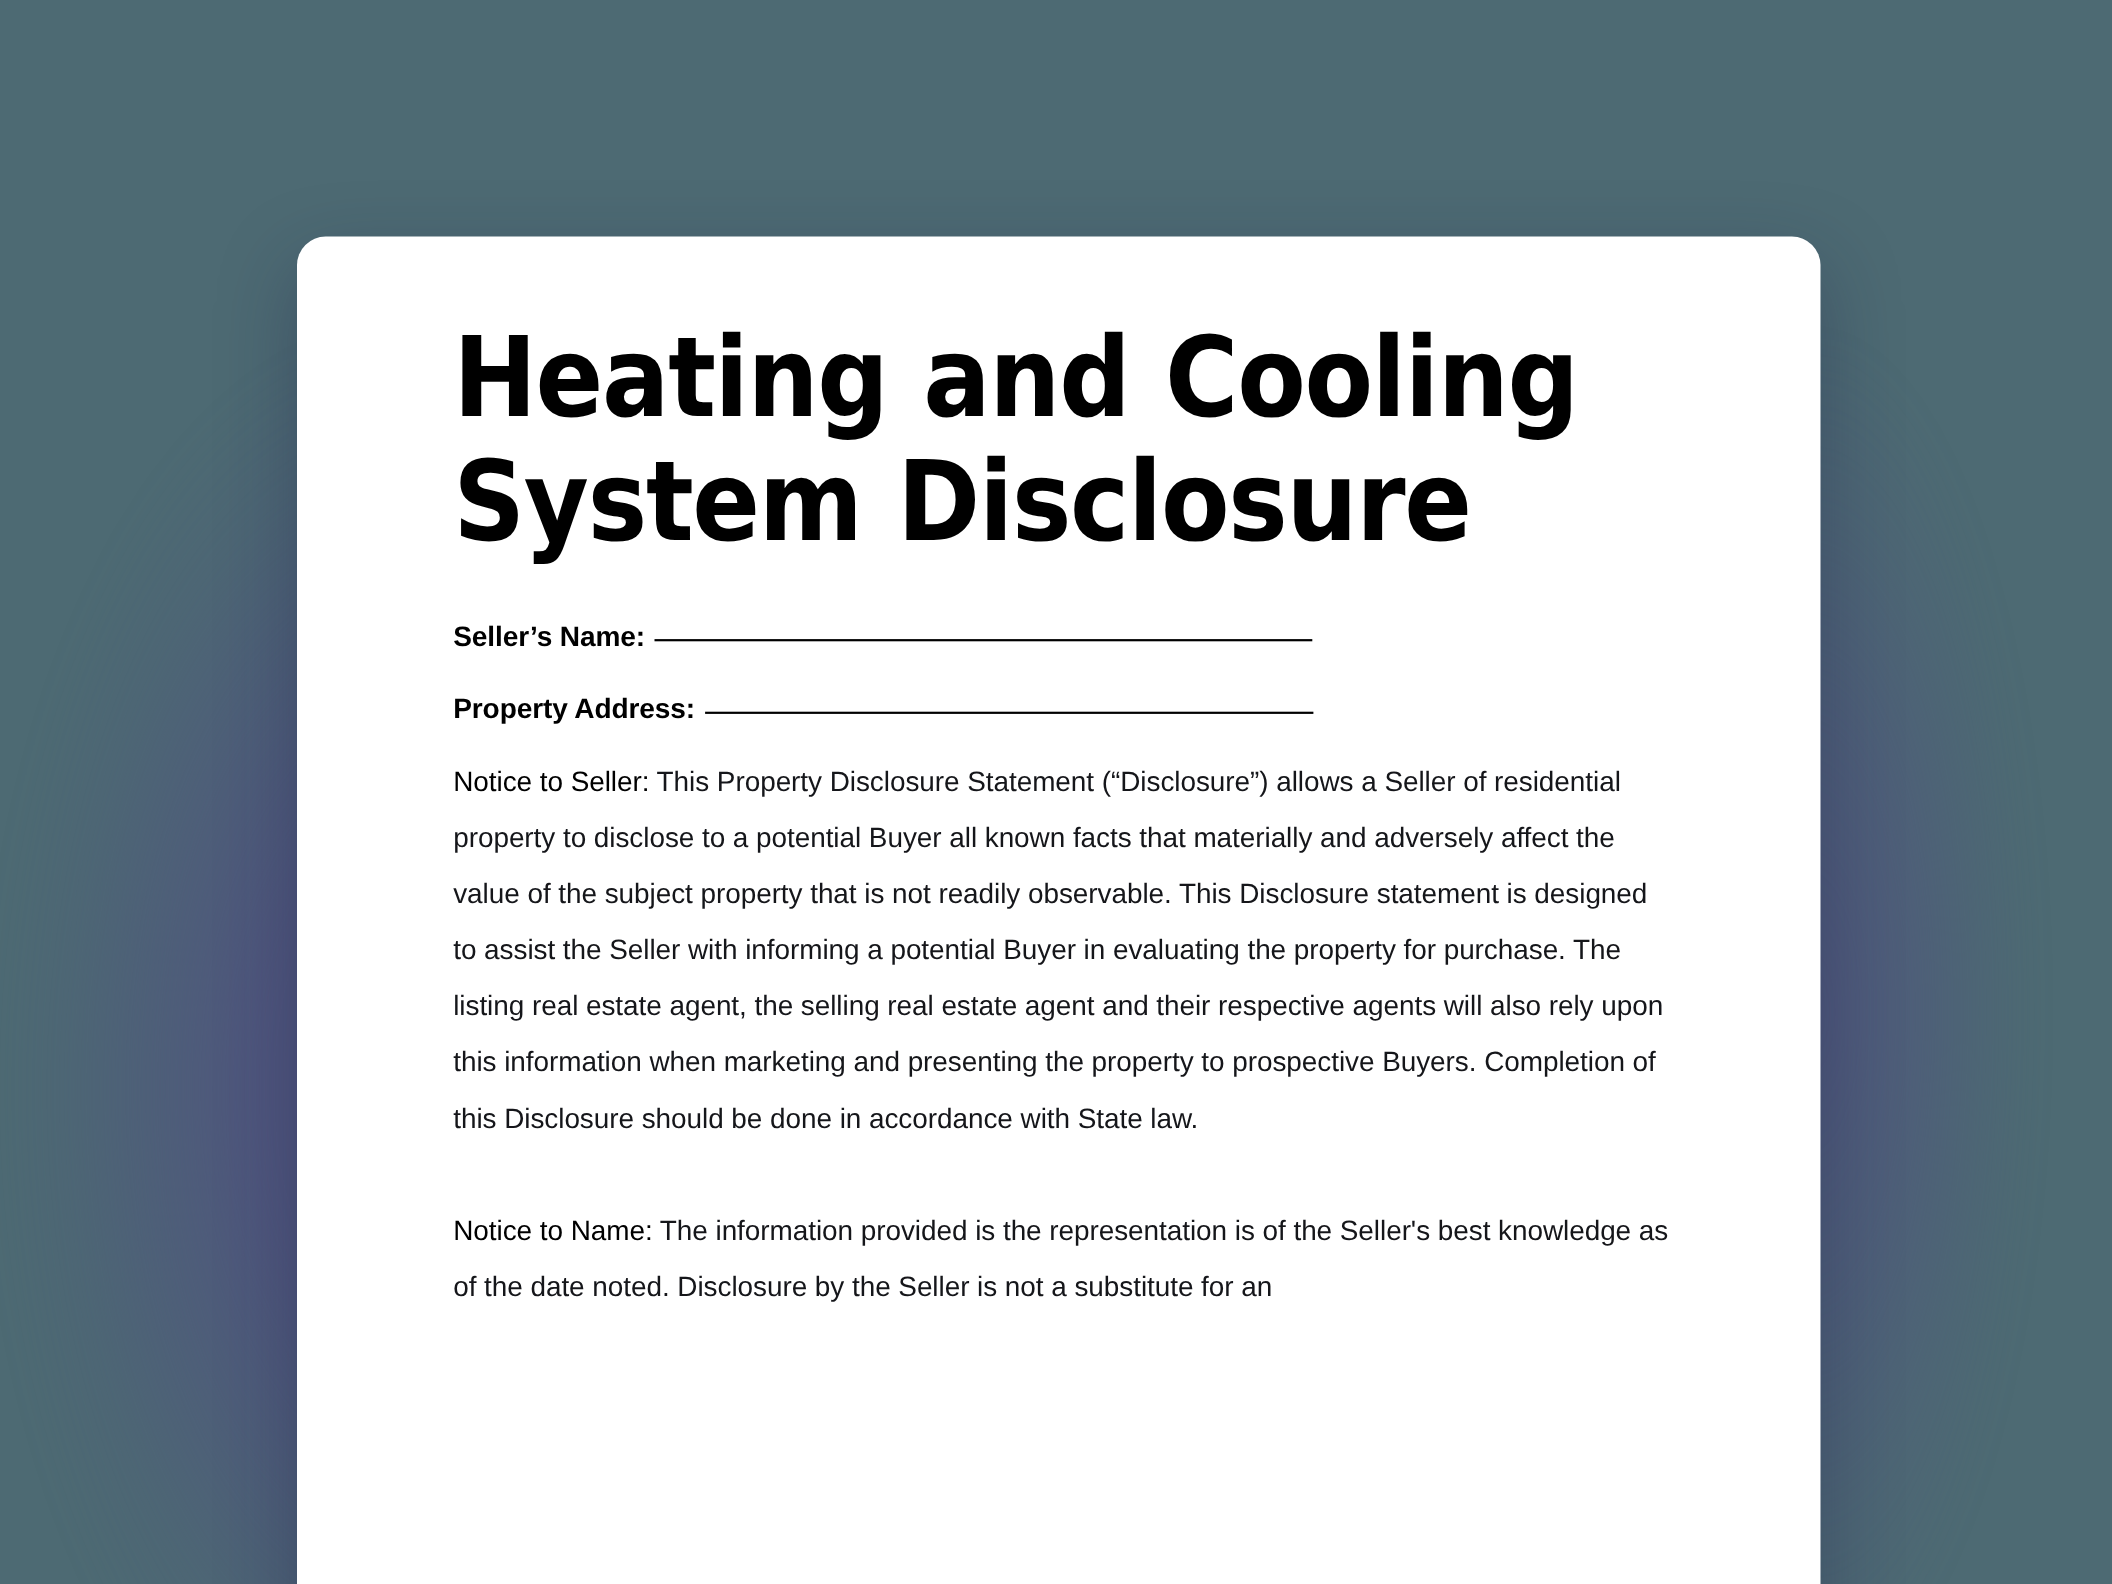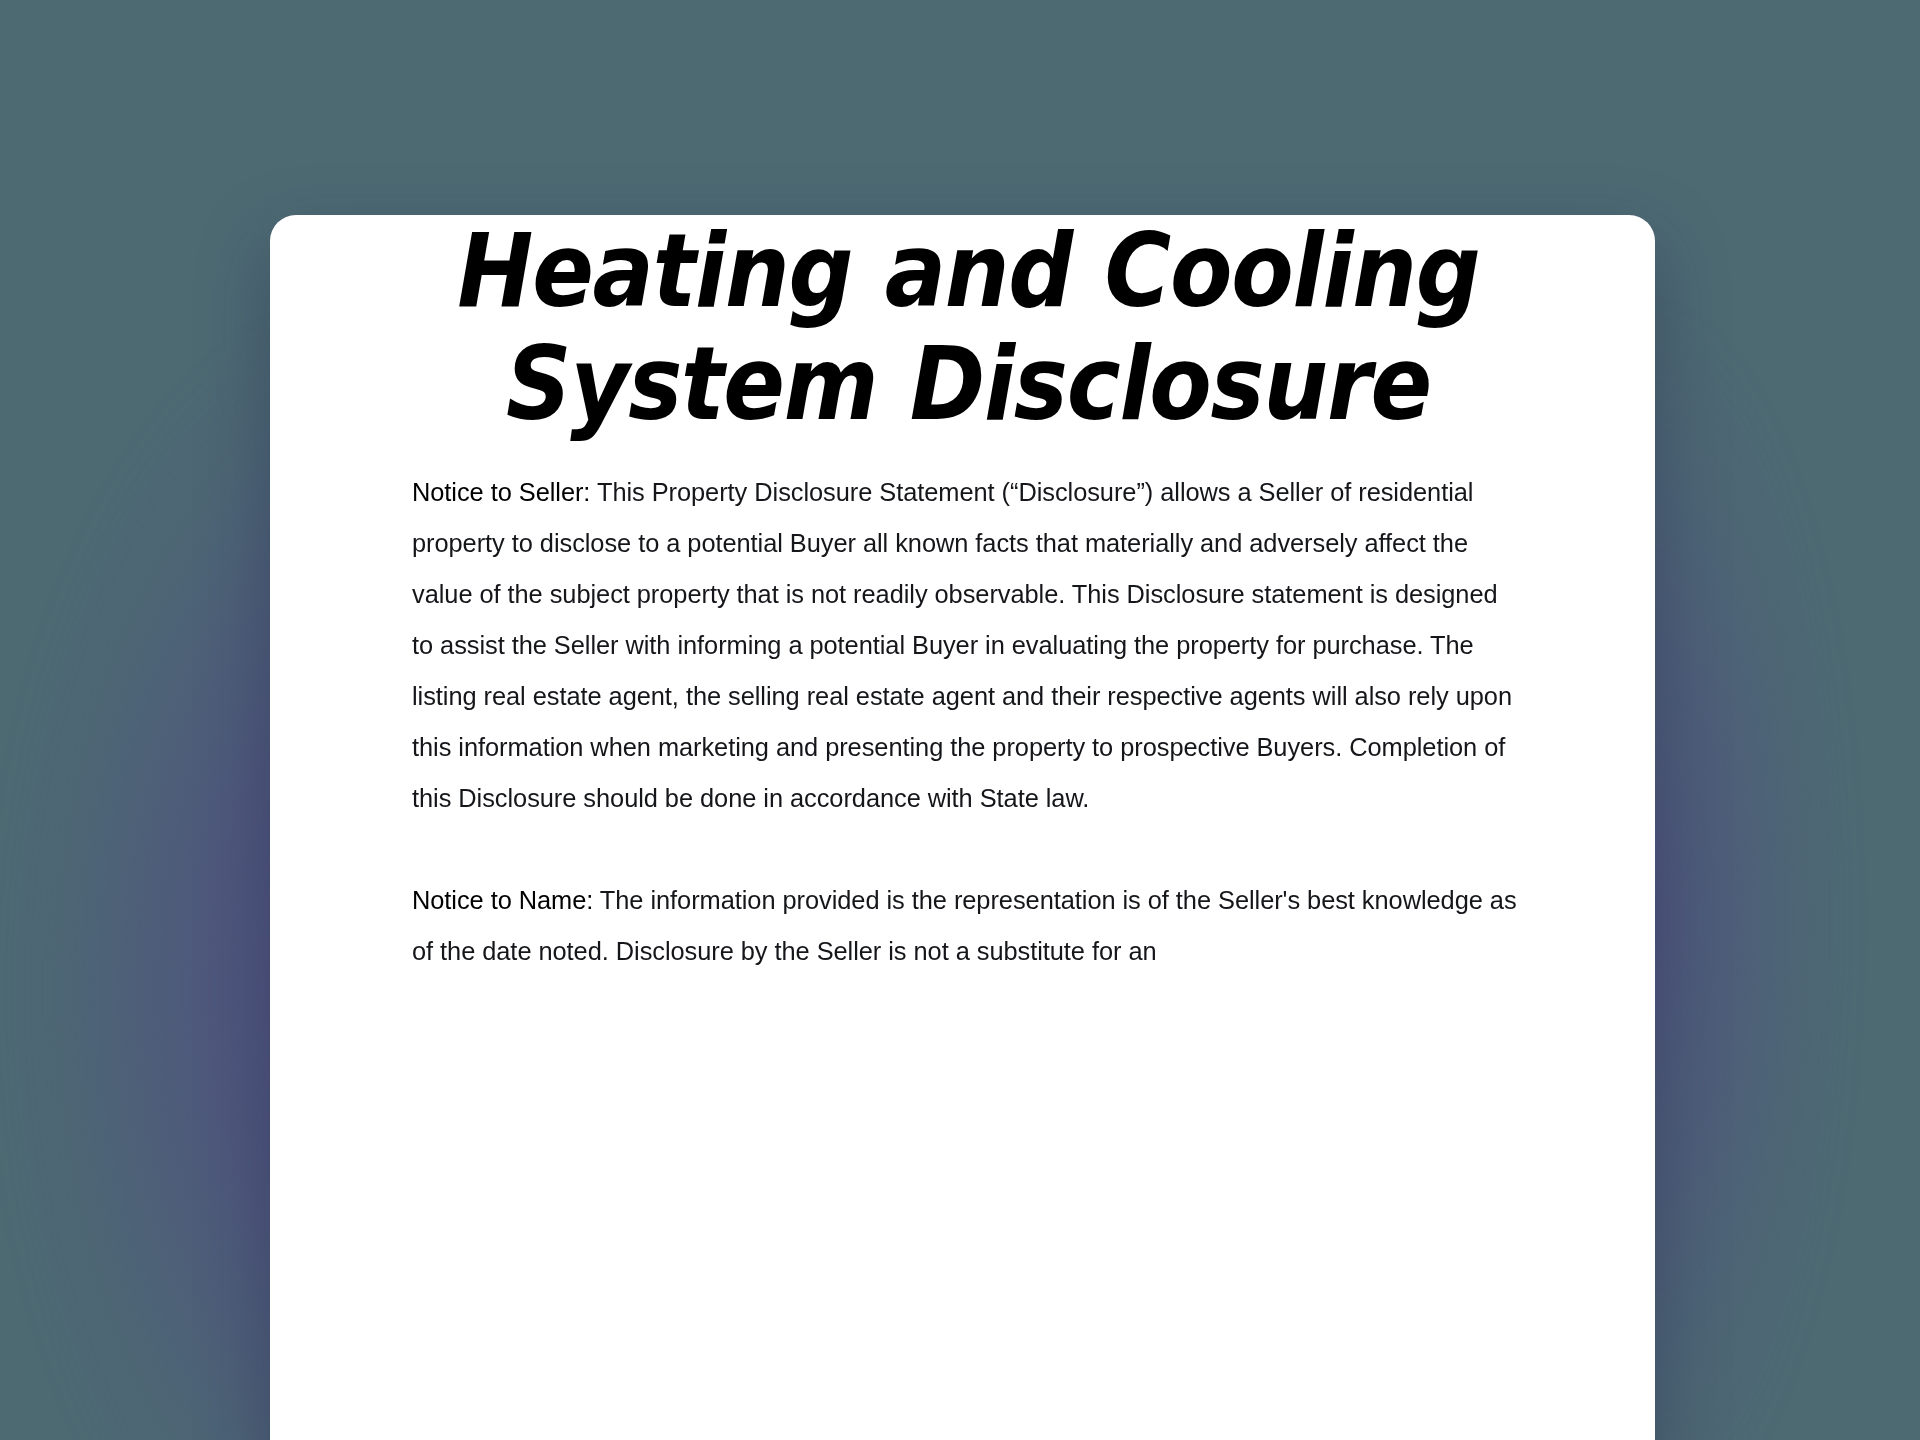--- a/index.html
+++ b/index.html
@@ -77,29 +77,29 @@
     top: 0;
     width: 100%;
     height: 100%;
     padding: 0 130px 0 142px;
     box-sizing: border-box;
   }
 
   
   .doc-title {
     margin: 0;
+    padding-top: 72px;
     color: #000000;
     font-family: "Liberation Sans Narrow", "DejaVu Sans Condensed", "Liberation Sans", sans-serif;
     font-size: 101px;
     font-weight: 700;
     line-height: 1.12;
     letter-spacing: -1.2px;
-    text-align: center;
+    text-align: left;
     word-spacing: 2px;
-    font-style: italic;
   }
 
   
   .field-block {
     margin-top: 52px;
   }
   .field-row {
     display: flex;
     align-items: baseline;
     color: #000000;
@@ -151,19 +151,32 @@
 
 <div id="backdrop"></div>
 <div id="glow-left"></div>
 <div id="glow-right"></div>
 
 <div id="doc-card">
   <div id="doc-inner">
 
     <h1 class="doc-title"><span>Heating and Cooling</span><br><span>System Disclosure</span></h1>
 
+    <div class="field-block">
+
+      <div class="field-row">
+        <span class="field-label">Seller’s Name:</span>
+          <span class="field-rule rule-name"></span>
+      </div>
+
+      <div class="field-row">
+        <span class="field-label">Property Address:</span>
+          <span class="field-rule rule-address"></span>
+      </div>
+
+    </div>
 
     <p class="doc-body" id="para-seller"><span class="lead-in">Notice to Seller:</span><span> This Property Disclosure Statement (“Disclosure”) allows a Seller of residential property to disclose to a potential Buyer all known facts that materially and adversely affect the value of the subject property that is not readily observable. This Disclosure statement is designed to assist the Seller with informing a potential Buyer in evaluating the property for purchase. The listing real estate agent, the selling real estate agent and their respective agents will also rely upon this information when marketing and presenting the property to prospective Buyers. Completion of this Disclosure should be done in accordance with State law.</span></p>
 
     <p class="doc-body" id="para-buyer"><span class="lead-in">Notice to Name:</span><span> The information provided is the representation is of the Seller's best knowledge as of the date noted. Disclosure by the Seller is not a substitute for an</span></p>
 
   </div>
 </div>
 
 </body></html>

